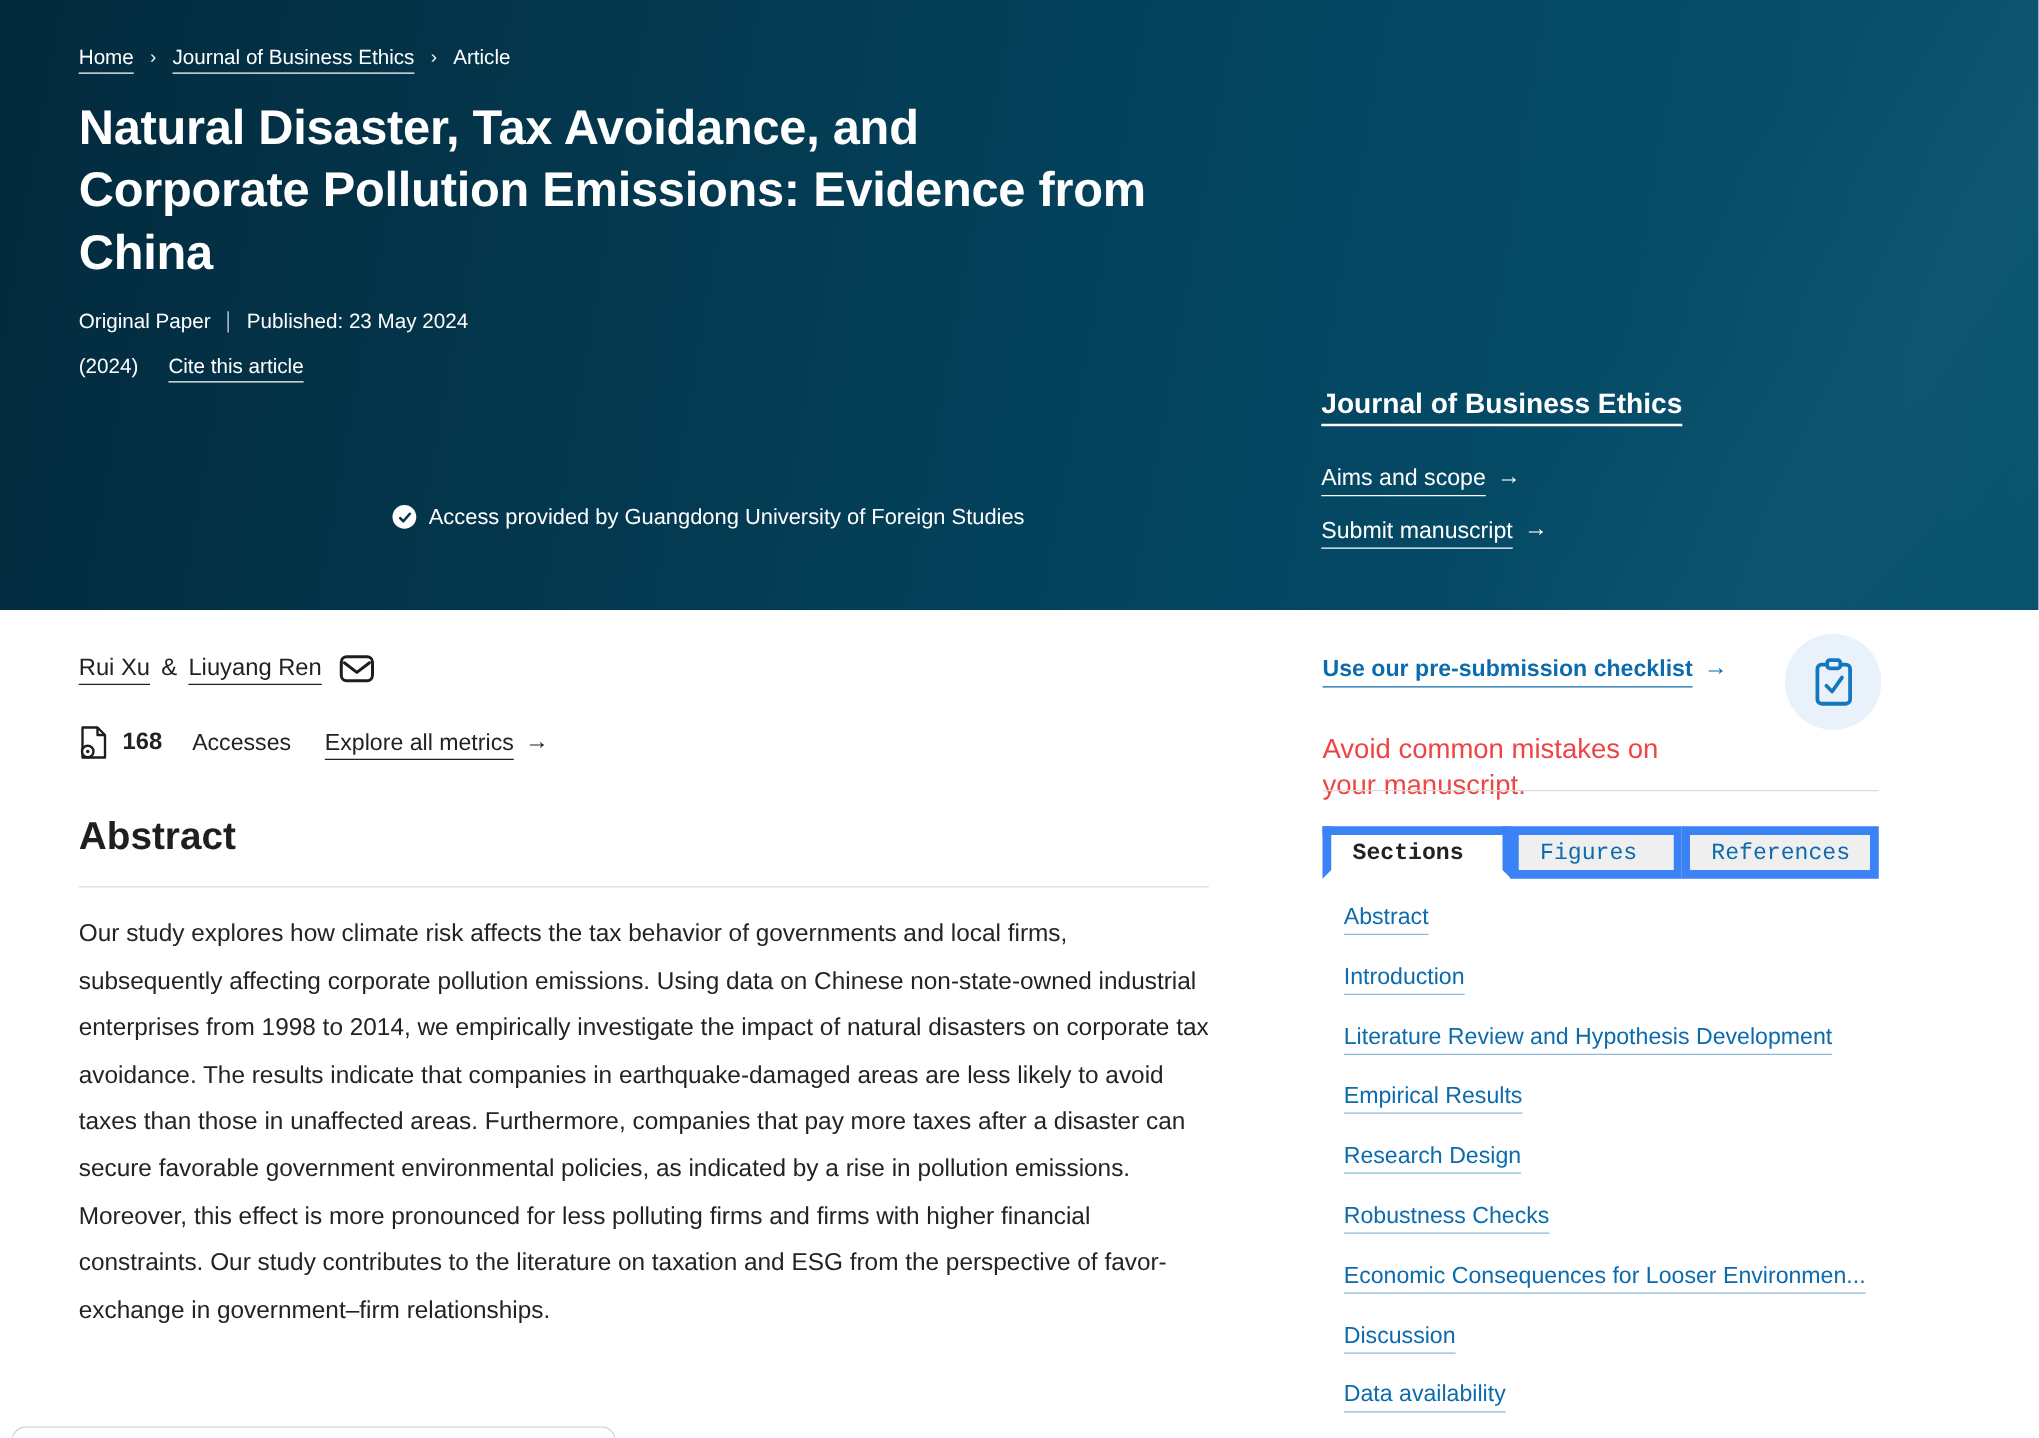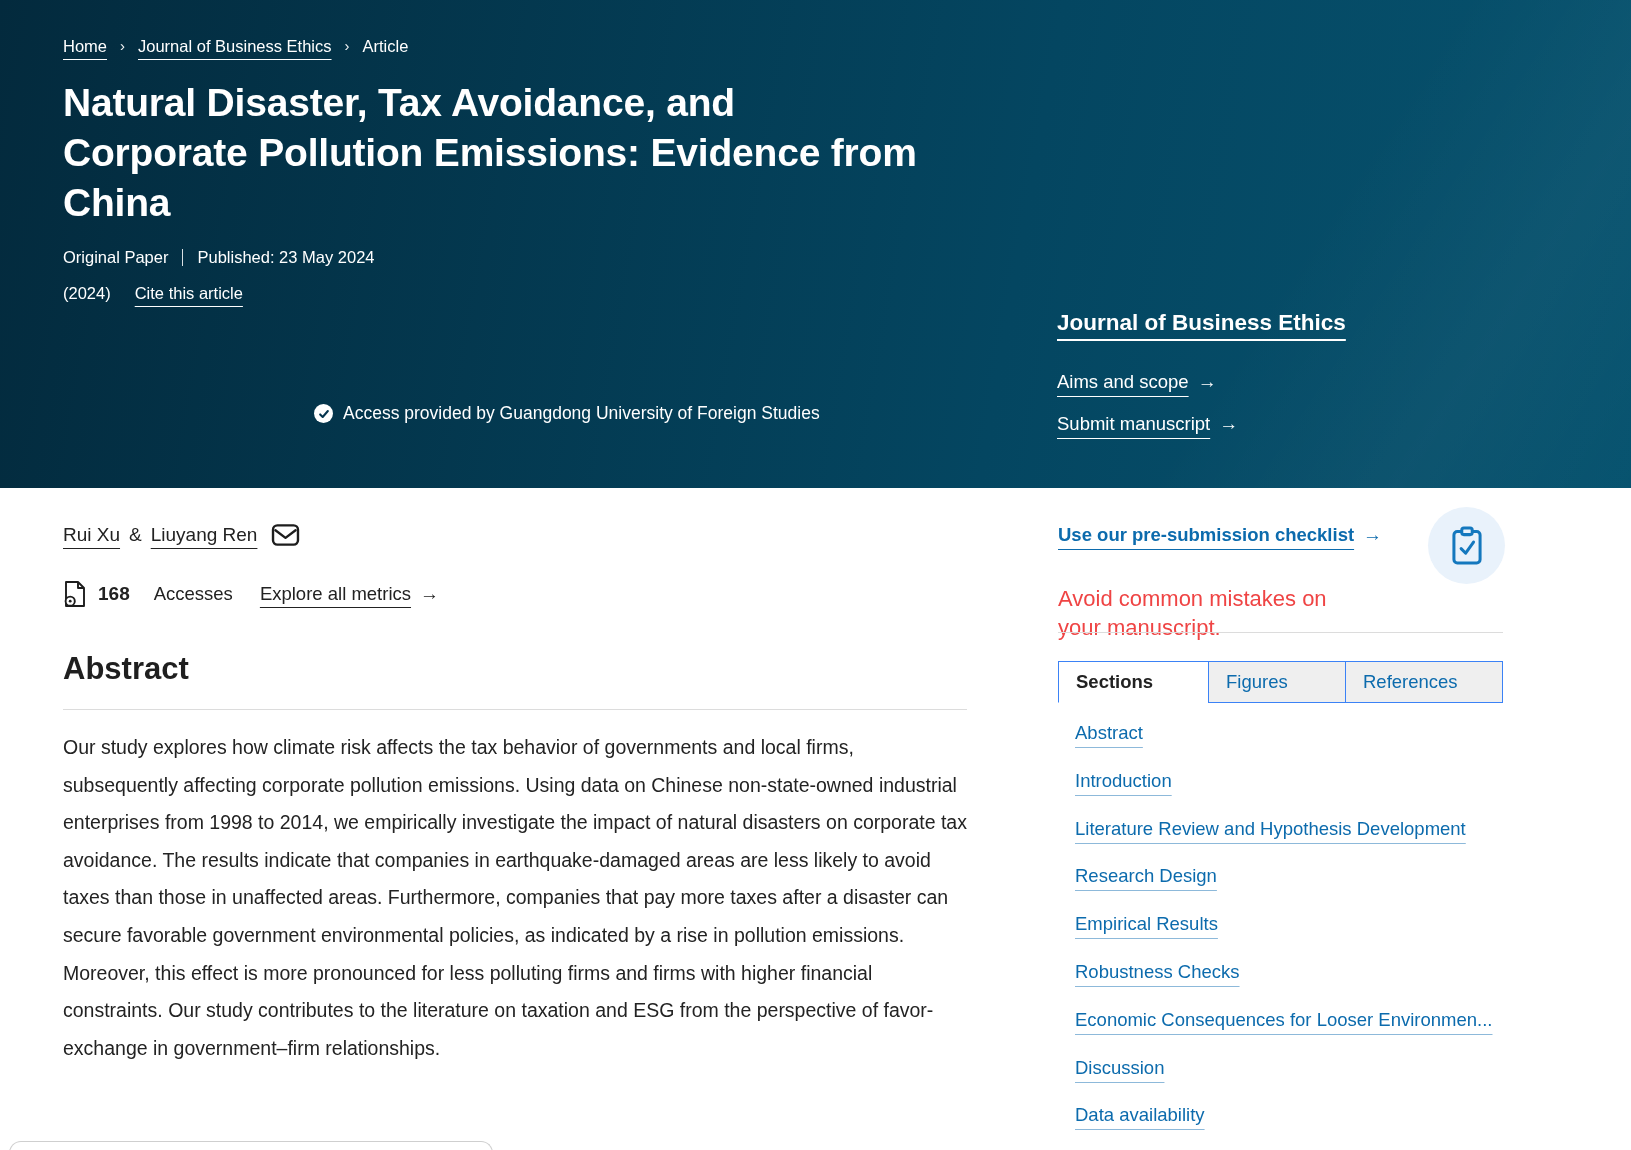--- a/index.html
+++ b/index.html
@@ -81,21 +81,21 @@
           display:flex; gap:9px; align-items:center; cursor:pointer;text-align:center; }
   .chk-link .lbl { text-decoration:underline; text-underline-offset:8px; text-decoration-thickness:1px; }
   .chk-desc { position:absolute; left:1058px; top:584px; width:315px; font-size:22px; line-height:29px; color:#ef4444; }
   .chk-circ { position:absolute; left:1428px; top:507px; width:77px; height:77px; border-radius:50%;
           background:#e9f2fb; display:flex; align-items:center; justify-content:center; }
 
   .side-rule { position:absolute; left:1058px; top:632px; width:445px; border-top:1px solid #dcdcdc; }
 
   .tabs { position:absolute; left:1058px; top:661px; width:446px; height:42px; display:flex; font-size:18.5px; }
   .tab { display:flex; align-items:center; padding-left:17px; background:#efefef;
-          border:1px solid #3b82f6; color:#0c6bad; cursor:pointer; }
+          border:7px solid #3b82f6; color:#0c6bad; cursor:pointer;font-family:Liberation Mono, monospace; }
   .tab + .tab { margin-left:-1px; }
   .tab.t0 { width:151px; } .tab.t1 { width:138px; } .tab.t2 { width:158px; }
   .tab.active { background:#fff; color:#222; font-weight:700; border-bottom-color:#fff; }
 
   .toc { position:absolute; left:1075px; top:722px; list-style:none; }
   .toc li { height:47.8px; }
   .toc a { font-size:18.5px; color:#0c6bad; text-decoration:underline; text-underline-offset:8px;
           text-decoration-thickness:1px; text-decoration-color:#8db9da; cursor:pointer; white-space:nowrap; }
 
   
@@ -206,22 +206,22 @@
   <div class="tabs">
     <div class="tab t0 active">Sections</div>
     <div class="tab t1">Figures</div>
     <div class="tab t2">References</div>
   </div>
 
   <ul class="toc">
     <li><a>Abstract</a></li>
     <li><a>Introduction</a></li>
     <li><a>Literature Review and Hypothesis Development</a></li>
+    <li><a>Empirical Results</a></li>
     <li><a>Research Design</a></li>
-    <li><a>Empirical Results</a></li>
     <li><a>Robustness Checks</a></li>
     <li><a>Economic Consequences for Looser Environmen...</a></li>
     <li><a>Discussion</a></li>
     <li><a>Data availability</a></li>
   </ul>
 
   <div class="cutoff"></div>
 
 </div>
 

